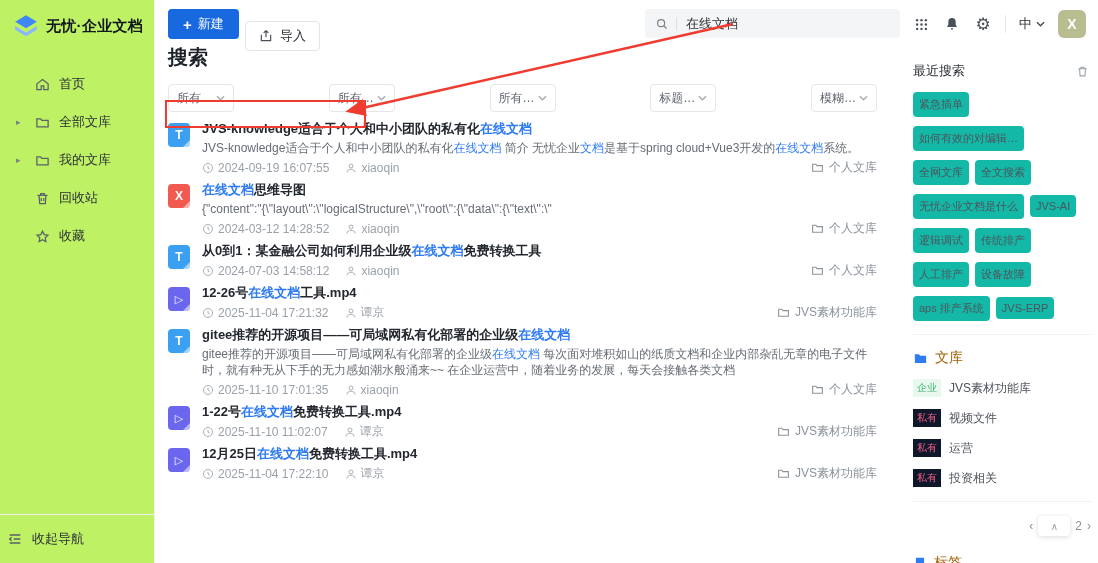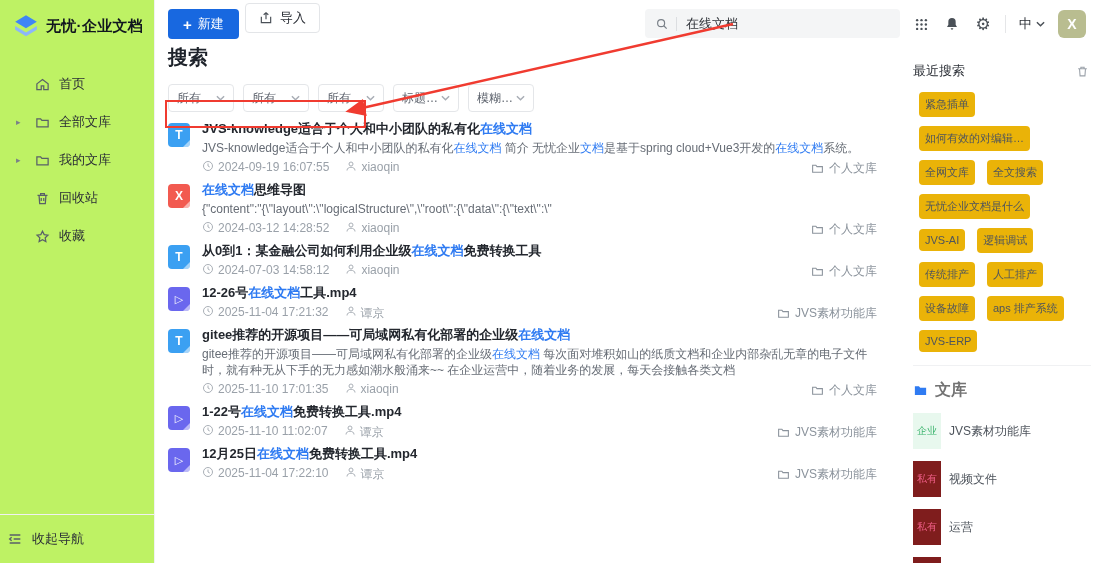--- a/index.html
+++ b/index.html
@@ -22,75 +22,75 @@
   .nav-caret { position:absolute; left:16px; font-size:9px; color:#7a8088; }
   .nico { width:16px; height:16px; color:#596068; display:flex; align-items:center; justify-content:center; font-size:14px; }
   .sidebar-bottom { border-top:1px solid #f0f1f2; padding:15px 7px; display:flex; align-items:center; gap:9px;
     font-size:13px; color:#2b2f36; cursor:pointer; }
 
   
   .topbar { position:absolute; left:155px; top:0; right:0; height:48px; }
   .btn-new { position:absolute; left:13px; top:9px; height:30px; background:#1868e0; color:#fff;
     border:none; border-radius:4px; padding:0 15px; font-size:13px; display:flex; align-items:center; gap:6px; cursor:pointer; }
   .btn-new .plus { font-size:15px; font-weight:bold; }
-  .btn-import { position:absolute; left:90px; top:3px; height:30px; background:#fff; color:#2b2f36;
+  .btn-import { position:absolute; left:90px; top:21px; height:30px; background:#fff; color:#2b2f36;
     border:1px solid #e3e5e8; border-radius:4px; padding:0 13px; font-size:13px; display:flex; align-items:center; gap:7px; cursor:pointer; }
   .search-box { position:absolute; left:490px; top:9px; width:255px; height:29px; background:#f4f5f6;
     border-radius:4px; display:flex; align-items:center; padding:0 10px; }
   .search-sep { width:1px; height:14px; background:#dcdee1; margin:0 9px 0 7px; }
   .search-input { border:none; background:transparent; outline:none; font-size:13px; color:#30343a; width:170px;
     font-family:inherit; }
   .top-right { position:absolute; right:12px; top:0; height:48px; display:flex; align-items:center; gap:13px; }
   .tico { color:#4a5057; cursor:pointer; display:flex; align-items:center; justify-content:center; width:18px; height:18px; }
   .gear-glyph { font-size:17px; line-height:1; }
   .vsep { width:1px; height:18px; background:#e5e6e8; }
   .lang { display:flex; align-items:center; gap:4px; font-size:13px; color:#2b2f36; cursor:pointer; }
   .avatar { width:28px; height:28px; border-radius:6px; background:#b9bd90; color:#fff; font-weight:bold;
     display:flex; align-items:center; justify-content:center; font-size:14px; cursor:pointer; }
 
   
   .main { position:absolute; left:155px; top:44px; width:722px; padding-left:13px; }
   .page-title { font-size:20px; font-weight:bold; color:#1d222a; }
-  .filters { display:flex; gap:9px; margin-top:13px; }
+  .filters { display:flex; gap:9px; margin-top:13px;justify-content:space-between; }
   .select { width:66px; height:28px; border:1px solid #e4e6e9; border-radius:4px; background:#fff;
     display:flex; align-items:center; justify-content:space-between; padding:0 8px; font-size:12px; color:#5d636d; cursor:pointer; }
   .result-summary { margin-top:16px; padding:6px 0; font-size:13px; color:#2b2f36; }
   .count { color:#2a6cf5; font-weight:bold; margin:0 3px; }
   .results { margin-top:9px; }
   .result { display:flex; gap:12px; margin-bottom:7px; }
   .ricon { position:relative; width:22px; height:24px; border-radius:4px; flex-shrink:0; margin-top:2px;
     color:#fff; font-weight:bold; font-size:12px; display:flex; align-items:center; justify-content:center; overflow:hidden; }
   .ricon::after { content:''; position:absolute; right:0; bottom:0; width:0; height:0;
     border-left:7px solid transparent; border-bottom:7px solid rgba(255,255,255,.55); }
   .ricon.m-doc-blue { background:#3ba0f2; }
   .ricon.m-doc-red  { background:#f25a50; }
   .ricon.m-video    { background:#6a67ee; font-size:11px; font-weight:normal; }
   .rbody { flex:1; min-width:0; }
   .rtitle { font-size:13px; font-weight:bold; color:#23272e; line-height:16px; cursor:pointer; }
   .rtitle .hl { color:#2f7bf2; }
   .rsnippet { font-size:12px; color:#666c75; line-height:16px; margin-top:3px; }
   .rsnippet:empty { display:none; }
   .rsnippet .hl { color:#2f7bf2; }
-  .rmeta { display:flex; align-items:flex-start; margin-top:4px; height:15px; font-size:12px; color:#9aa1a9; }
+  .rmeta { display:flex; align-items:center; margin-top:4px; height:15px; font-size:12px; color:#9aa1a9; }
   .rmeta .mico { margin-right:4px; color:#aab0b7; display:flex; }
   .rmeta .mauthor { margin-left:16px; }
   .rlib { margin-left:auto; display:flex; align-items:center; gap:5px; color:#8b939c; cursor:pointer; }
 
   
   .right { position:absolute; left:905px; top:62px; width:190px; padding:0 4px 0 8px; }
   .rs-head { display:flex; align-items:center; justify-content:space-between; font-size:13px; color:#2b2f36; }
   .pills { margin-top:12px; }
-  .pill { display:inline-block; background:#eab308; border-radius:4px; padding:5px 6px; font-size:11px;
-    color:#4e545c; margin:0 6px 9px 6px; cursor:pointer; white-space:nowrap; }
+  .pill { display:inline-block; background:#14b8a6; border-radius:4px; padding:5px 6px; font-size:11px;
+    color:#4e545c; margin:0 6px 9px 0; cursor:pointer; white-space:nowrap; }
   .divider { height:1px; background:#f0f1f3; margin:4px 0 14px; }
-  .sec-head { display:flex; align-items:center; gap:7px; font-size:16px; font-weight:bold; color:#737373; }
+  .sec-head { display:flex; align-items:center; gap:7px; font-size:14px; font-weight:normal; color:#a16207; }
   .lib-item { display:flex; align-items:center; gap:8px; margin-top:12px; font-size:12px; color:#4e545c; cursor:pointer; }
-  .badge { font-size:10px; padding:11px 4px; border-radius:0; flex-shrink:0; }
+  .badge { font-size:10px; padding:2px 4px; border-radius:0; flex-shrink:0; }
   .badge.m-enterprise { background:#e8f8ee; color:#3cb46e; }
-  .badge.m-private    { background:#7f1d1d; color:#ef5e87; }
+  .badge.m-private    { background:#0f172a; color:#ef5e87; }
   .pager { display:flex; align-items:center; justify-content:flex-end; gap:5px; margin-top:16px;
     color:#8b939c; font-size:12px; }
   .pager-box { width:32px; height:20px; background:#fff; border-radius:4px; box-shadow:0 1px 5px rgba(0,0,0,.14);
     display:flex; align-items:center; justify-content:center; color:#9aa1a9; font-size:10px; cursor:pointer; }
   .pchev { cursor:pointer; font-size:12px; }
   .tags-sec { margin-top:18px; }
 
   
   .anno-box { position:absolute; left:165px; top:100px; width:201px; height:28px;
     border:2px solid #f03b30; z-index:60; pointer-events:none; }

